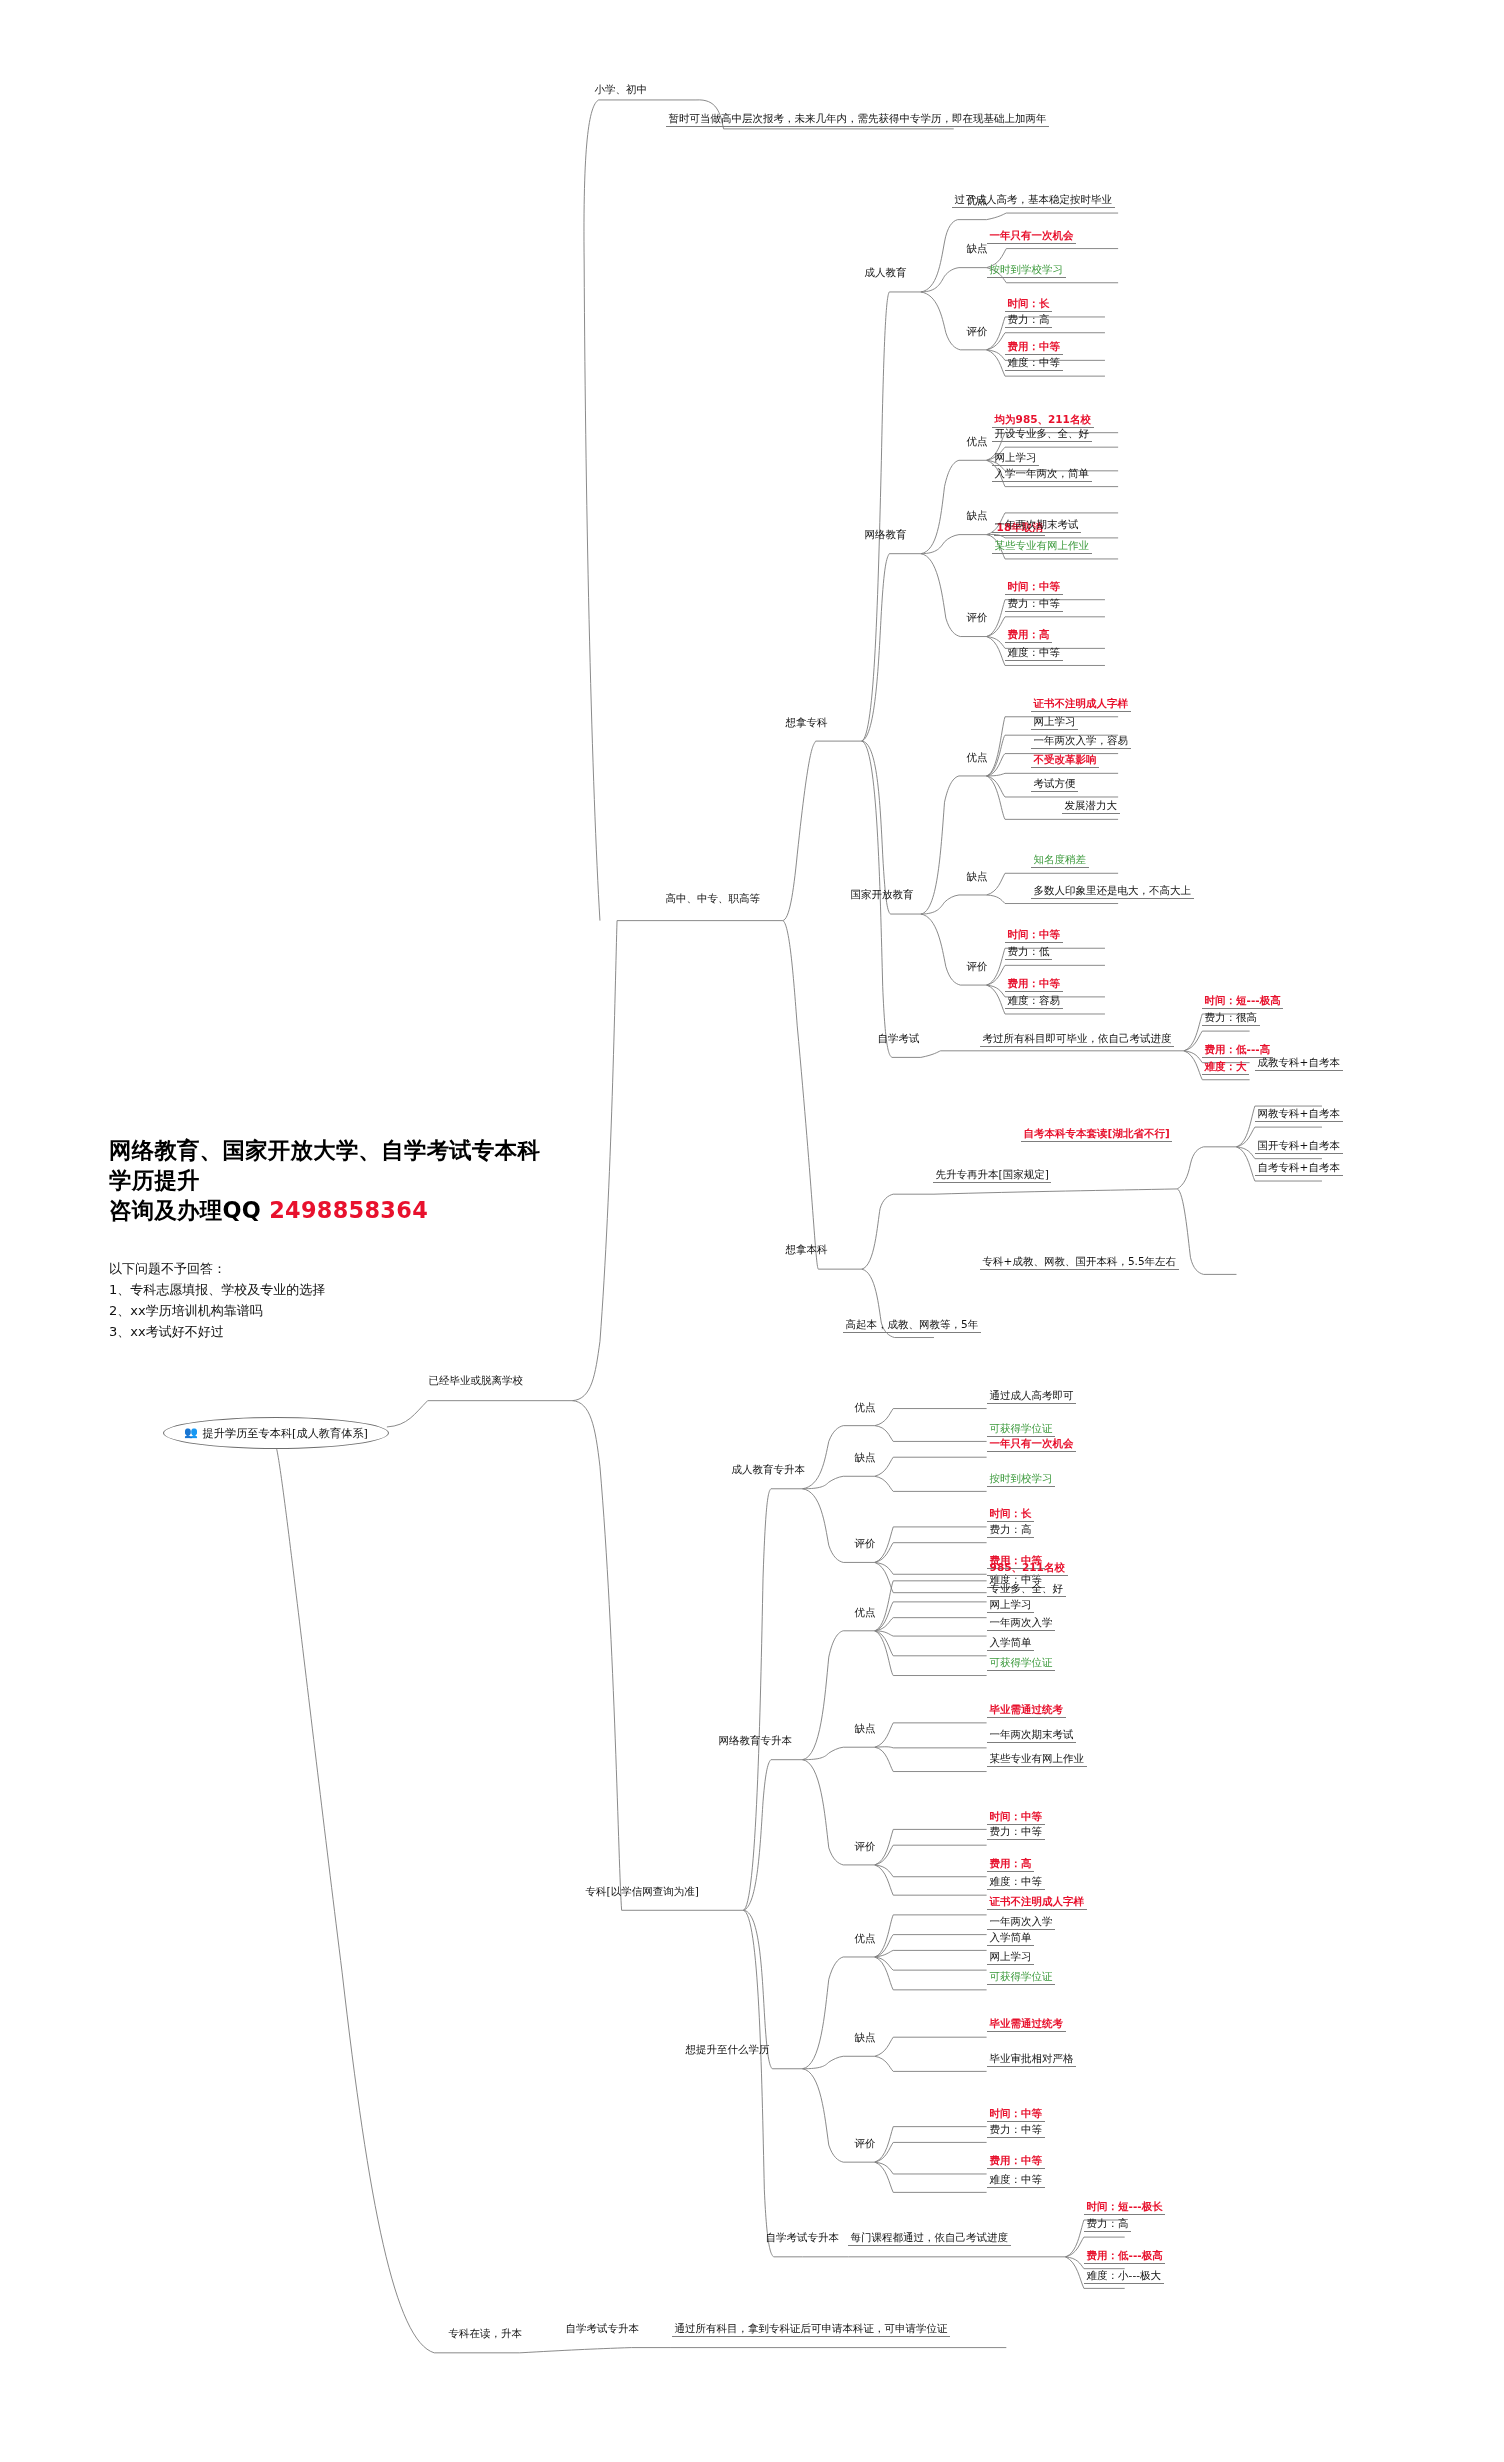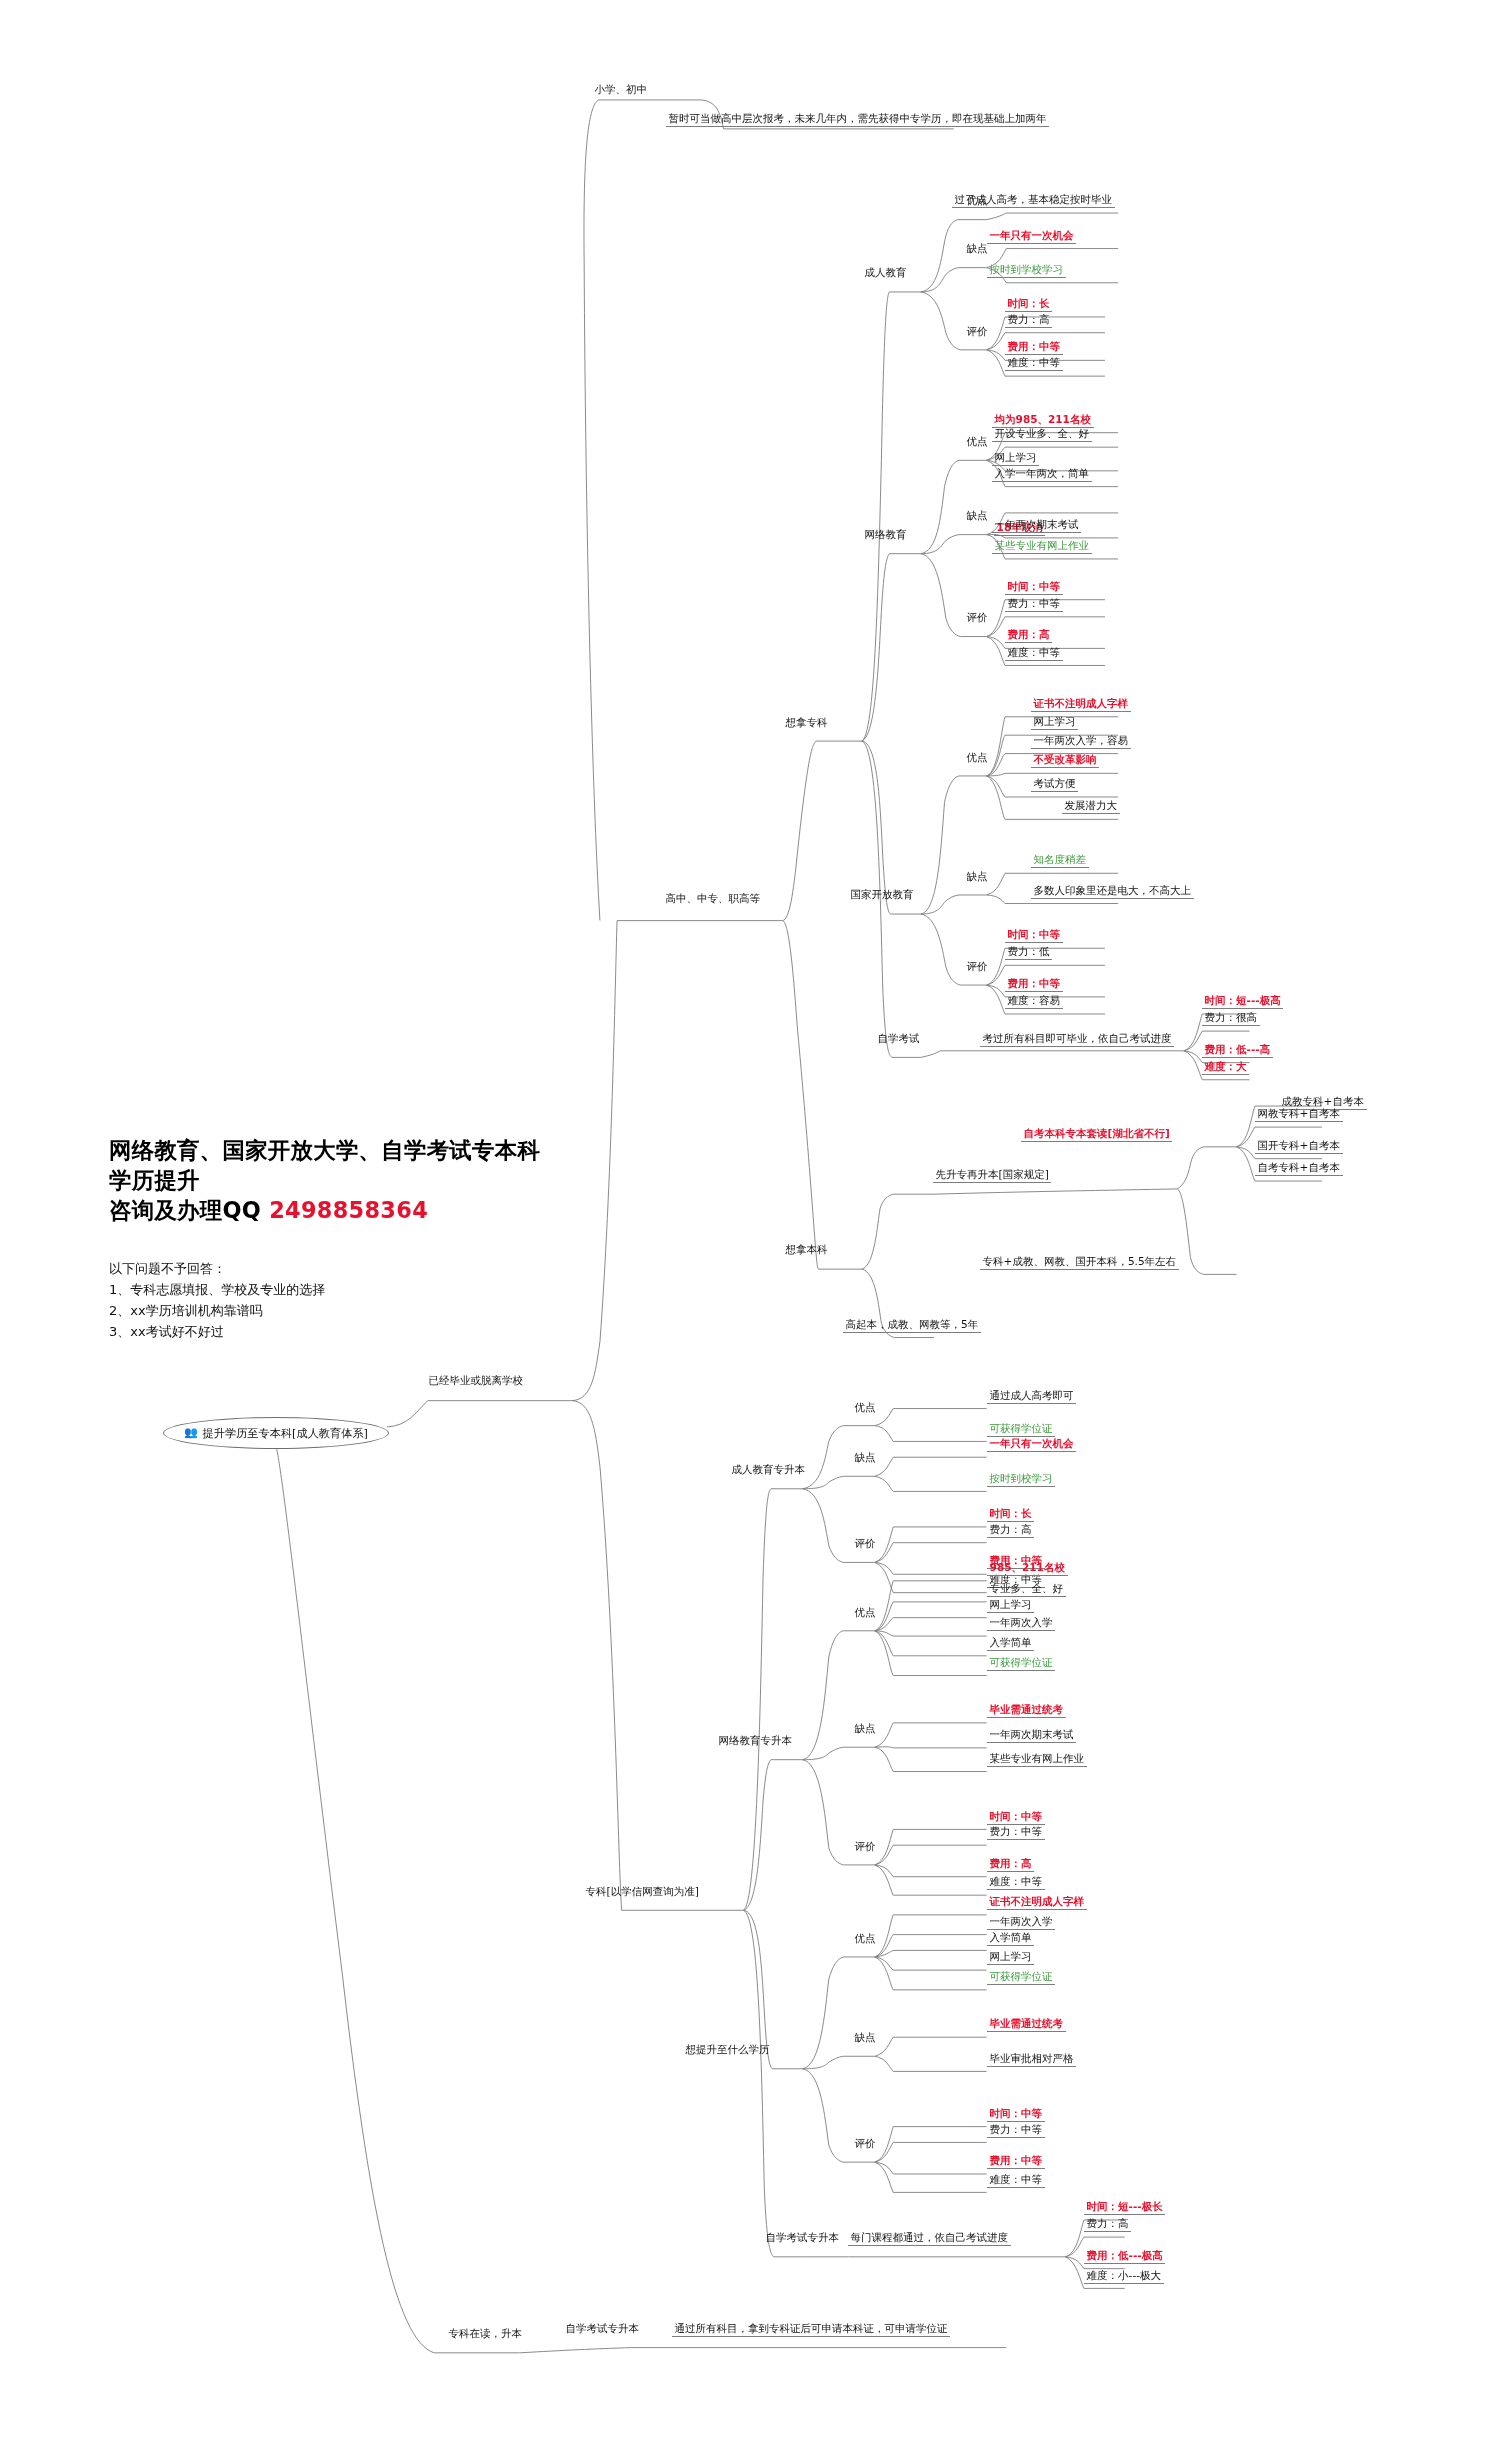--- a/index.html
+++ b/index.html
@@ -291,21 +291,21 @@
 
   <div class="node plain" style="left:875px;top:1033px;">自学考试</div>
   <div class="node u" style="left:980px;top:1033px;">考过所有科目即可毕业，依自己考试进度</div>
   <div class="node u red" style="left:1202px;top:995px;">时间：短---极高</div>
   <div class="node u" style="left:1202px;top:1012px;">费力：很高</div>
   <div class="node u red" style="left:1202px;top:1044px;">费用：低---高</div>
   <div class="node u red" style="left:1202px;top:1061px;">难度：大</div>
 
   <div class="node u" style="left:933px;top:1169px;">先升专再升本[国家规定]</div>
   <div class="node u red" style="left:1021px;top:1128px;">自考本科专本套读[湖北省不行]</div>
-  <div class="node u" style="left:1255px;top:1096px;margin-left:24px;">成教专科+自考本</div>
+  <div class="node u" style="left:1255px;top:1057px;">成教专科+自考本</div>
   <div class="node u" style="left:1255px;top:1108px;">网教专科+自考本</div>
   <div class="node u" style="left:1255px;top:1140px;">国开专科+自考本</div>
   <div class="node u" style="left:1255px;top:1162px;">自考专科+自考本</div>
   <div class="node u" style="left:980px;top:1256px;">专科+成教、网教、国开本科，5.5年左右</div>
   <div class="node u" style="left:843px;top:1319px;">高起本，成教、网教等，5年</div>
 
   <div class="node plain" style="left:729px;top:1464px;">成人教育专升本</div>
   <div class="node plain" style="left:852px;top:1402px;">优点</div>
   <div class="node plain" style="left:852px;top:1452px;">缺点</div>
   <div class="node plain" style="left:852px;top:1538px;">评价</div>

